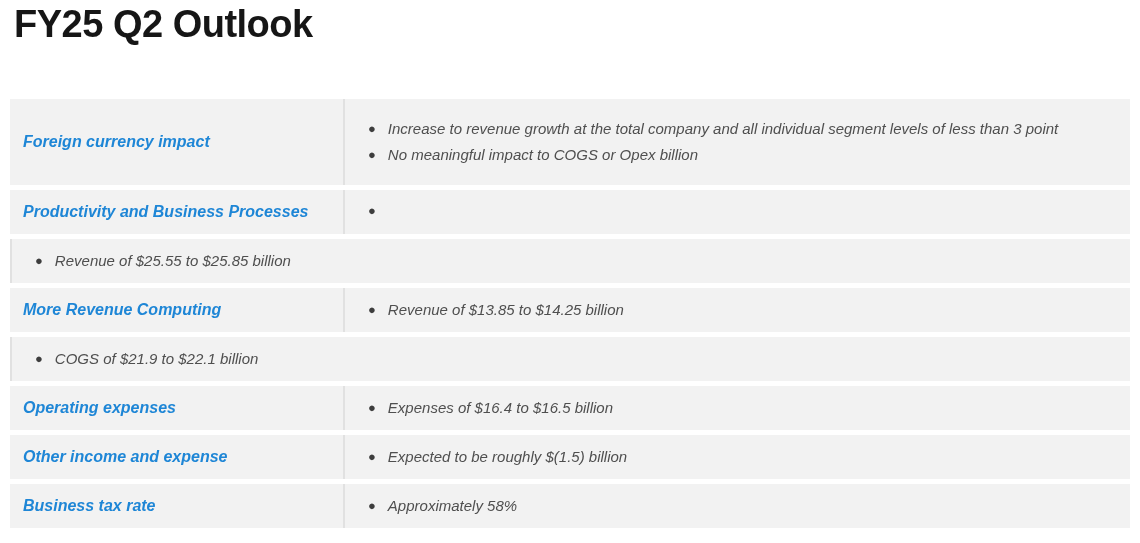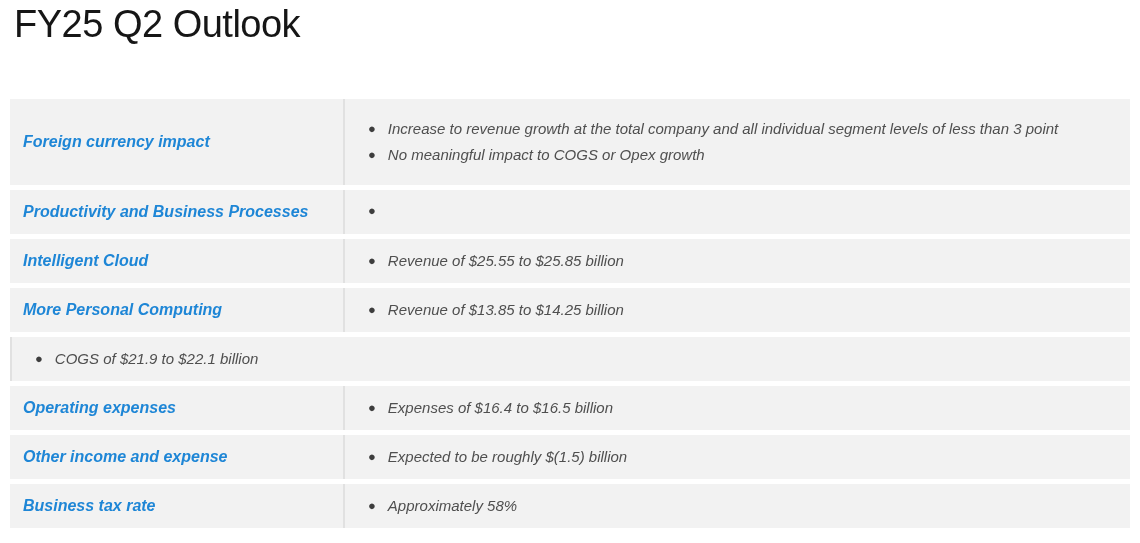--- a/index.html
+++ b/index.html
@@ -14,21 +14,21 @@
   html,body{width:1140px;height:543px;overflow:hidden;}
   body{
     background:var(--page-bg);
     font-family:"Liberation Sans","DejaVu Sans",sans-serif;
   }
   .slide{width:1140px;height:543px;position:relative;}
   .page-title{
     margin:2px 0 0 14px;
     font-size:38px;
     line-height:44px;
-    font-weight:400;
+    font-weight:700;
     letter-spacing:-0.5px;
     color:var(--title-text);
   }
   .outlook-table{
     margin:53px 10px 0 10px; 
     width:1120px;
     font-style:italic;
   }
   .row{
     display:flex;
@@ -90,56 +90,53 @@
         <span>Foreign currency impact</span>
       </div>
       <div class="content-cell">
         <ul class="bullets">
           <li>
               <span class="dot">●</span>
               <span>Increase to revenue growth at the total company and all individual segment levels of less than 3 point</span>
             </li>
           <li>
               <span class="dot">●</span>
-              <span>No meaningful impact to COGS or Opex growth</span>
+              <span>No meaningful impact to COGS or Opex billion</span>
             </li>
         </ul>
       </div>
     </div>
 
     <div class="row">
       <div class="label-cell">
         <span>Productivity and Business Processes</span>
       </div>
       <div class="content-cell">
         <ul class="bullets">
           <li>
               <span class="dot">●</span>
             </li>
         </ul>
       </div>
     </div>
 
     <div class="row">
-      <div class="label-cell">
-        <span>Intelligent Cloud</span>
-      </div>
       <div class="content-cell">
         <ul class="bullets">
           <li>
               <span class="dot">●</span>
               <span>Revenue of $25.55 to $25.85 billion</span>
             </li>
         </ul>
       </div>
     </div>
 
     <div class="row">
       <div class="label-cell">
-        <span>More Personal Computing</span>
+        <span>More Revenue Computing</span>
       </div>
       <div class="content-cell">
         <ul class="bullets">
           <li>
               <span class="dot">●</span>
               <span>Revenue of $13.85 to $14.25 billion</span>
             </li>
         </ul>
       </div>
     </div>

